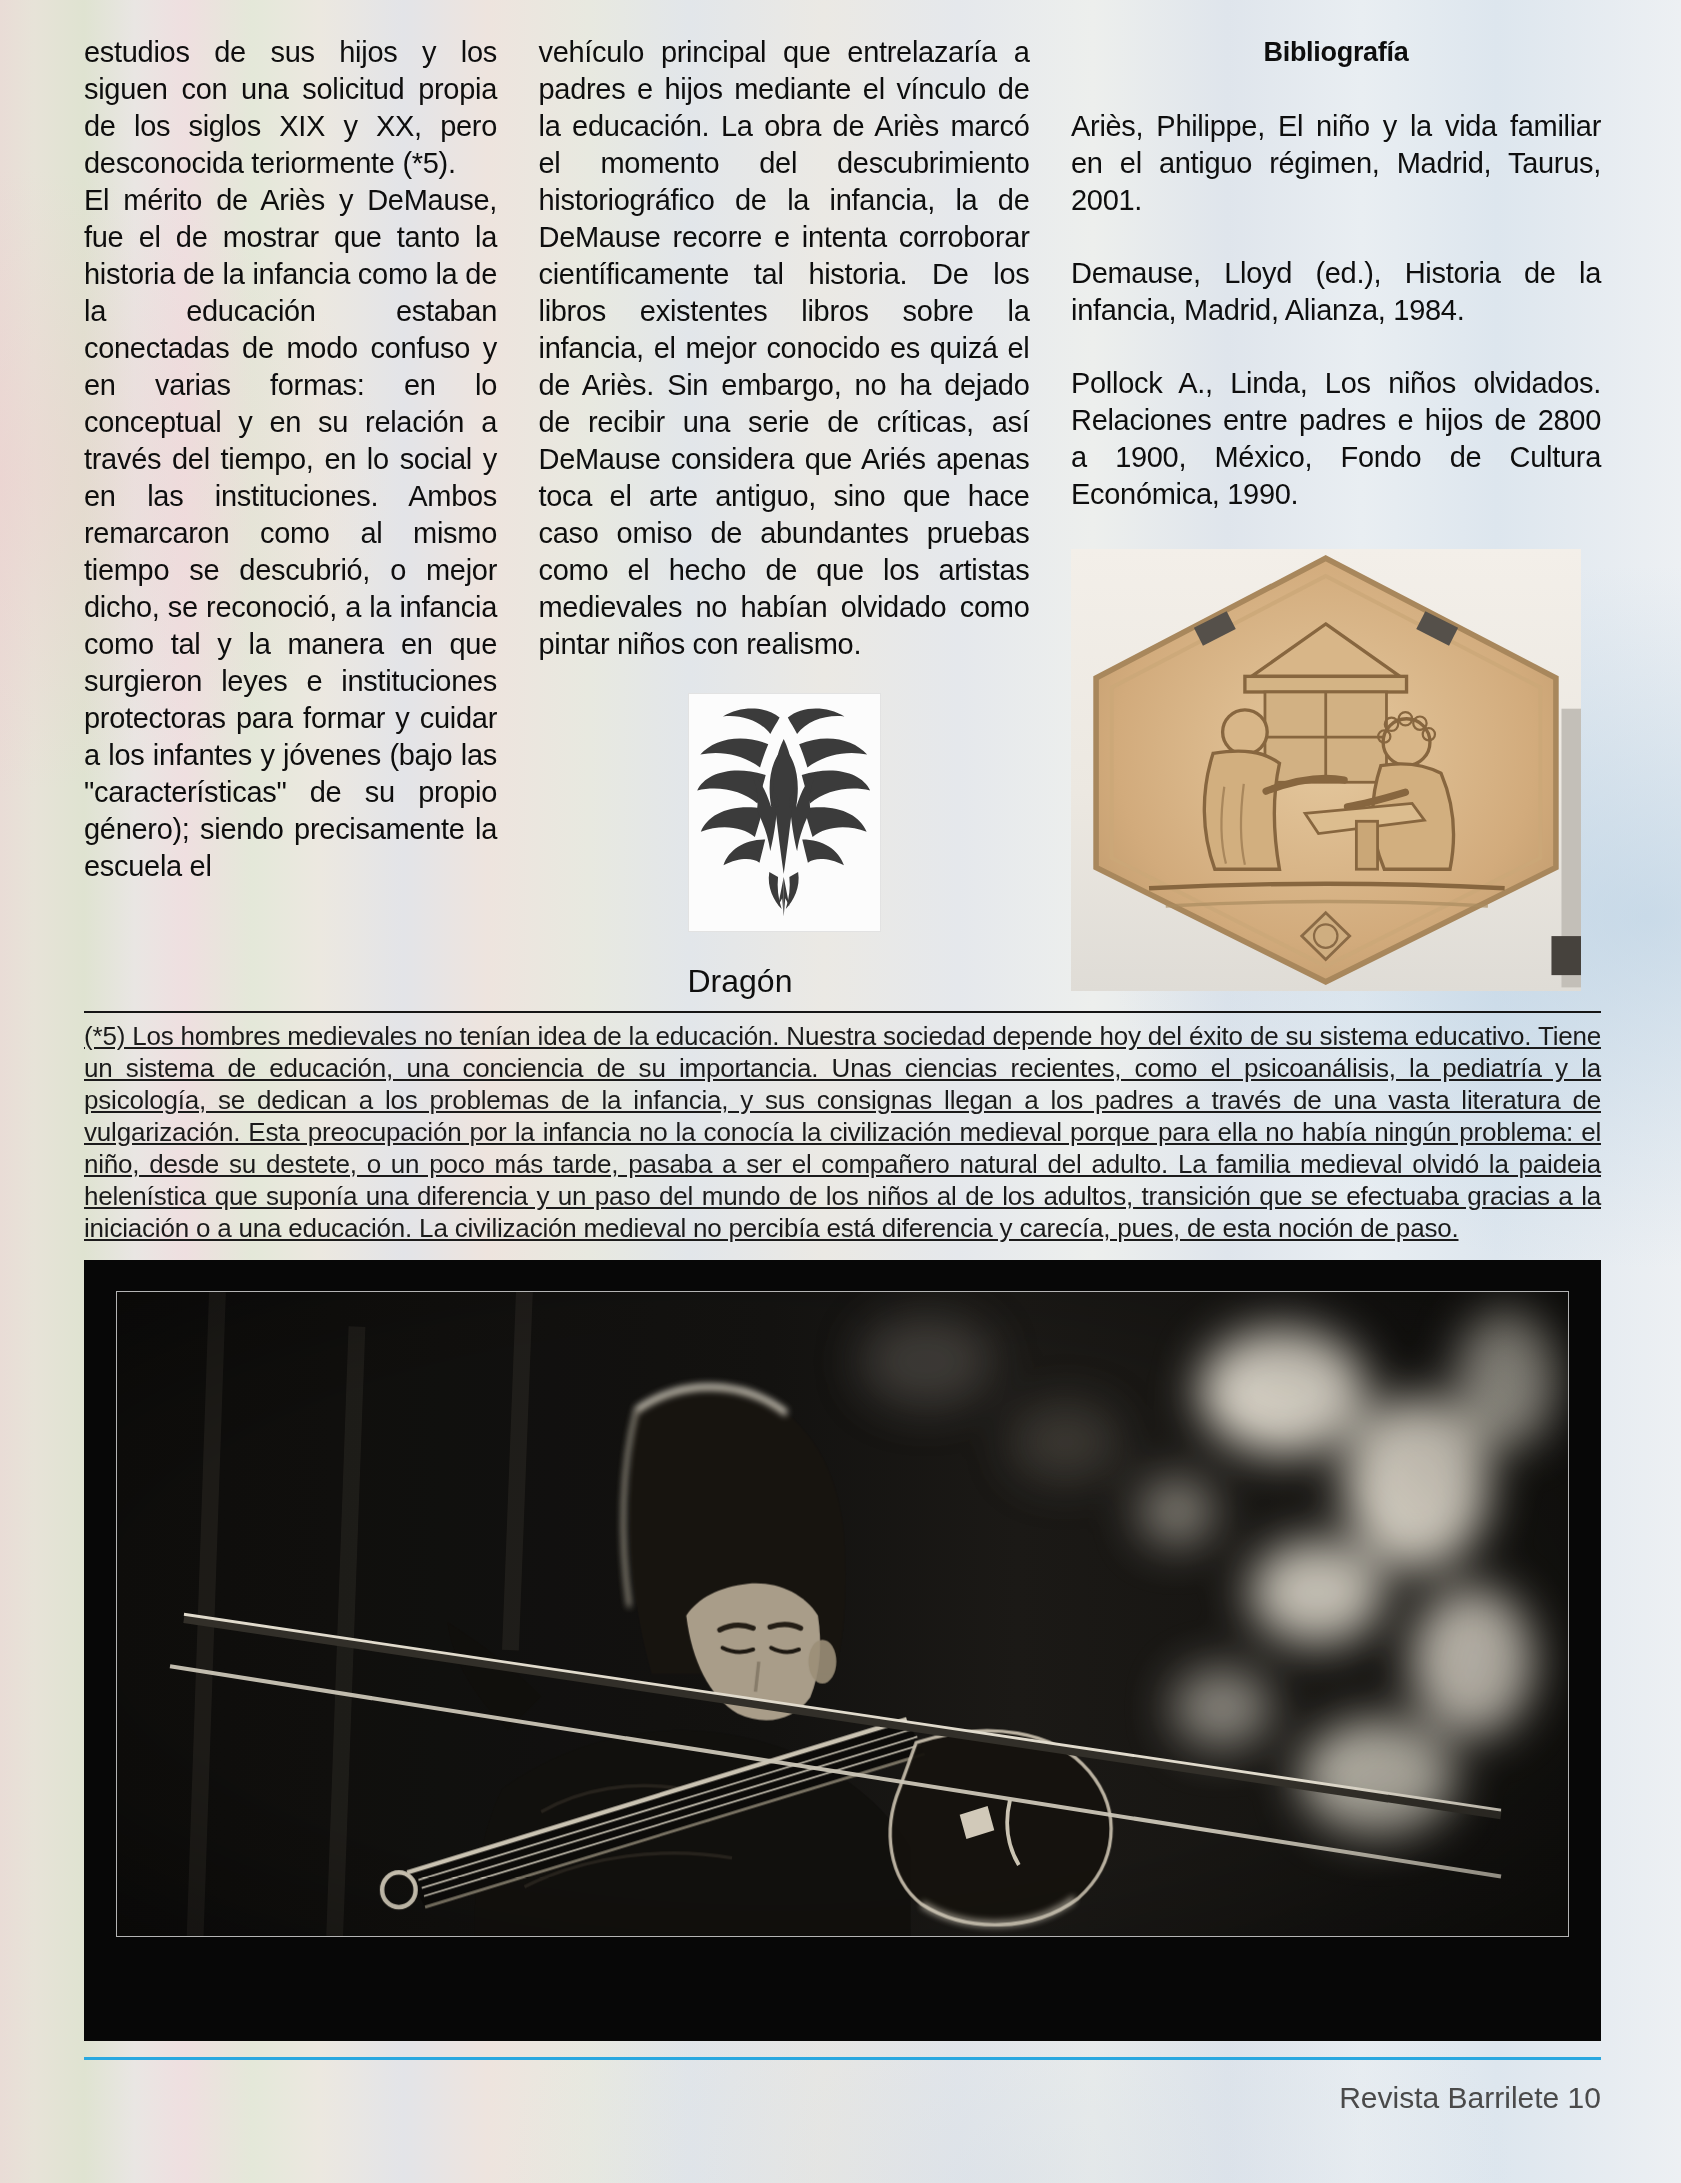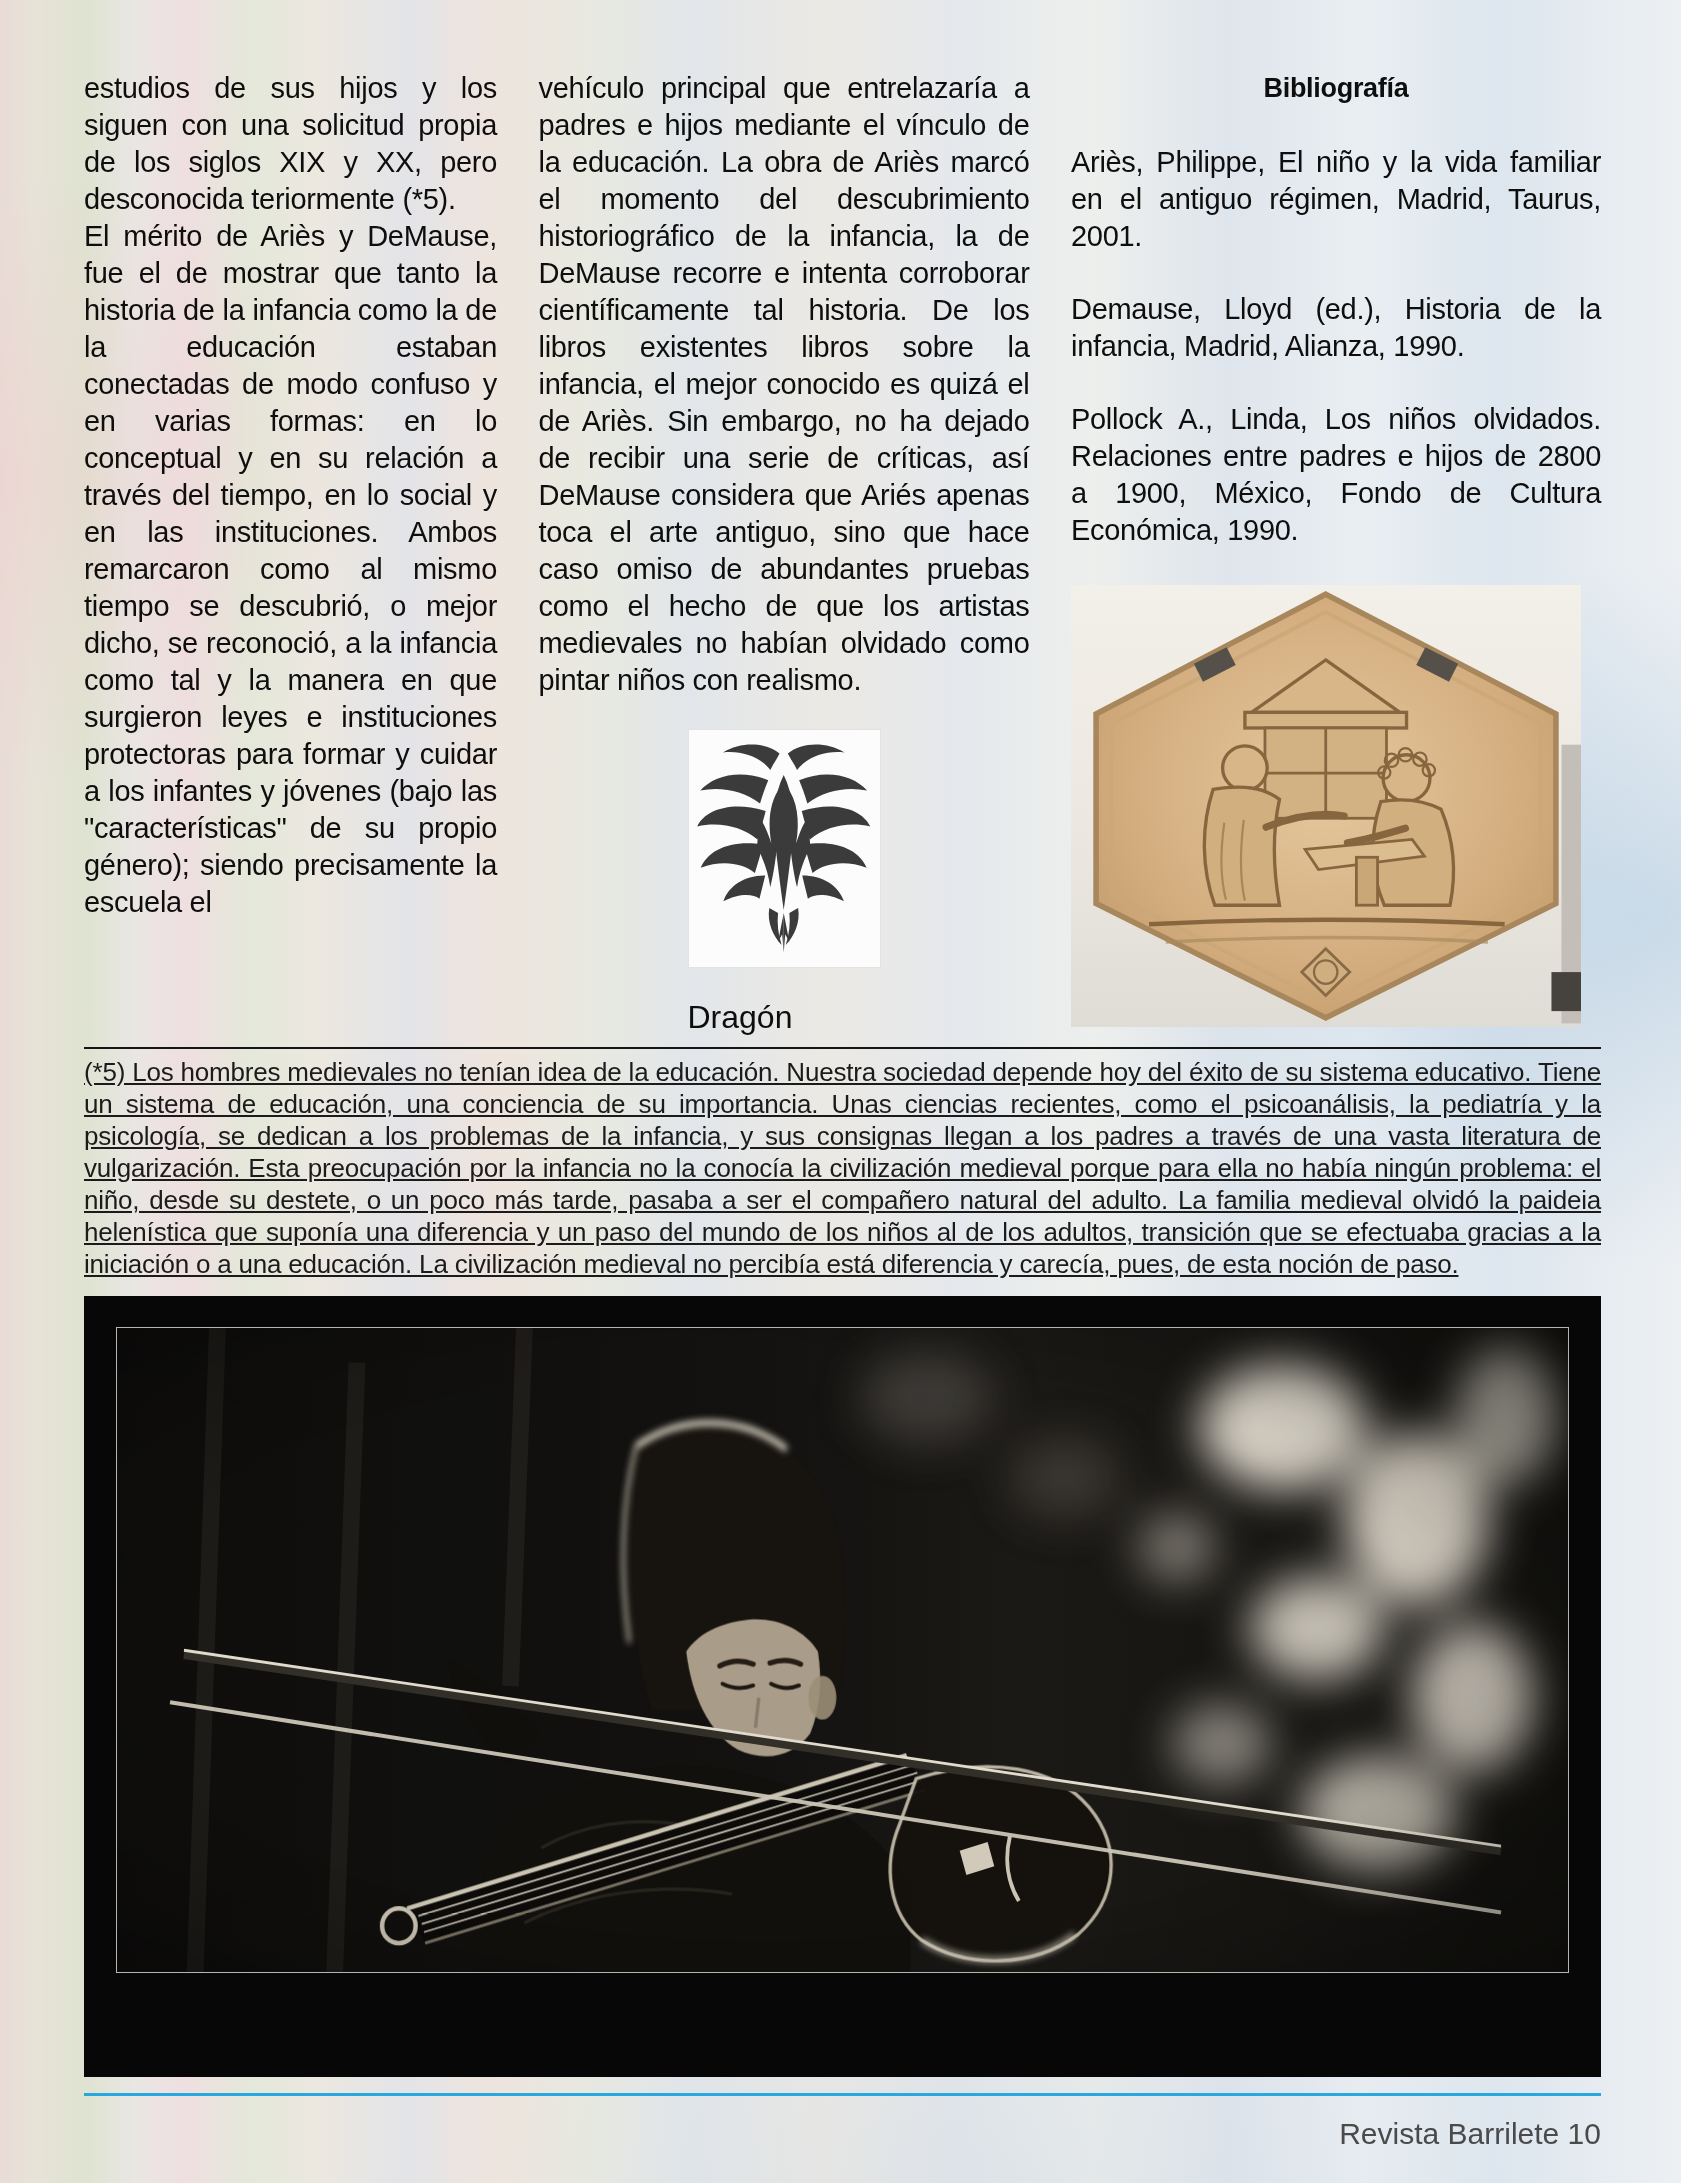--- a/index.html
+++ b/index.html
@@ -5,21 +5,21 @@
   html,body{margin:0;padding:0;}
   body{
     width:1681px;height:2183px;overflow:hidden;position:relative;
     font-family:"Liberation Sans", sans-serif;color:#0e0e0e;
     background:
       radial-gradient(781px 502px at 98% 42%, rgba(168,198,222,.50), rgba(168,198,222,0) 70%),
       radial-gradient(558px 446px at 0% 22%, rgba(238,205,205,.45), rgba(238,205,205,0) 70%),
       radial-gradient(725px 446px at 60% 100%, rgba(205,215,225,.35), rgba(205,215,225,0) 70%),
       linear-gradient(90deg,#e9dcd6 0,#e7e3d8 2%,#dfe3d1 5%,#e9e6e3 8%,#efdfe0 11%,#e4e8d9 15%,#ece8e0 19%,#e3e4e8 24%,#eee4de 29%,#e8e9e0 35%,#e2e6ea 41%,#ebe9e4 49%,#e5e8ec 57%,#edefed 65%,#dfe5ec 73%,#e9eef2 81%,#dde6ee 89%,#edf0f3 100%);
   }
-  .content{width:1517px;margin-left:84px;padding-top:70px;}
+  .content{width:1517px;margin-left:84px;padding-top:34px;}
   .cols{display:flex;justify-content:space-between;align-items:flex-start;}
   .col{text-align:justify;font-size:29px;line-height:37px;letter-spacing:-0.3px;}
   .col-1{width:413px;}
   .col-2{width:491px;}
   .col-3{width:530px;}
   p{margin:0;}
   .heading-center{text-align:center;font-weight:bold;font-size:27px;margin:35px 0;}
   .col-3 .heading-center{margin:0 0 37px 0;}
   .bib-entry{margin-bottom:36px;}
   .dragon-fig{width:193px;margin:30px auto 0 auto;text-align:center;}
@@ -73,21 +73,21 @@
           </svg>
         </div>
         <div class="dragon-caption">Dragón</div>
       </div>
     </div>
 
     <div class="col col-3">
       <div class="heading-center">Bibliografía</div>
       <div class="bib">
         <p class="bib-entry">Ariès, Philippe, El niño y la vida familiar en el antiguo régimen, Madrid, Taurus, 2001.</p>
-        <p class="bib-entry">Demause, Lloyd (ed.), Historia de la infancia, Madrid, Alianza, 1990.</p>
+        <p class="bib-entry">Demause, Lloyd (ed.), Historia de la infancia, Madrid, Alianza, 1984.</p>
         <p class="bib-entry">Pollock A., Linda, Los niños olvidados. Relaciones entre padres e hijos de 2800 a 1900, México, Fondo de Cultura Económica, 1990.</p>
       </div>
       <div class="relief-fig">
         <svg viewBox="0 0 915 780">
           <defs>
             <radialGradient id="gTan" cx="50%" cy="45%" r="65%">
               <stop offset="0%" stop-color="#e5c99f"></stop>
               <stop offset="70%" stop-color="#d2ab7c"></stop>
               <stop offset="100%" stop-color="#c09a6c"></stop>
             </radialGradient>

